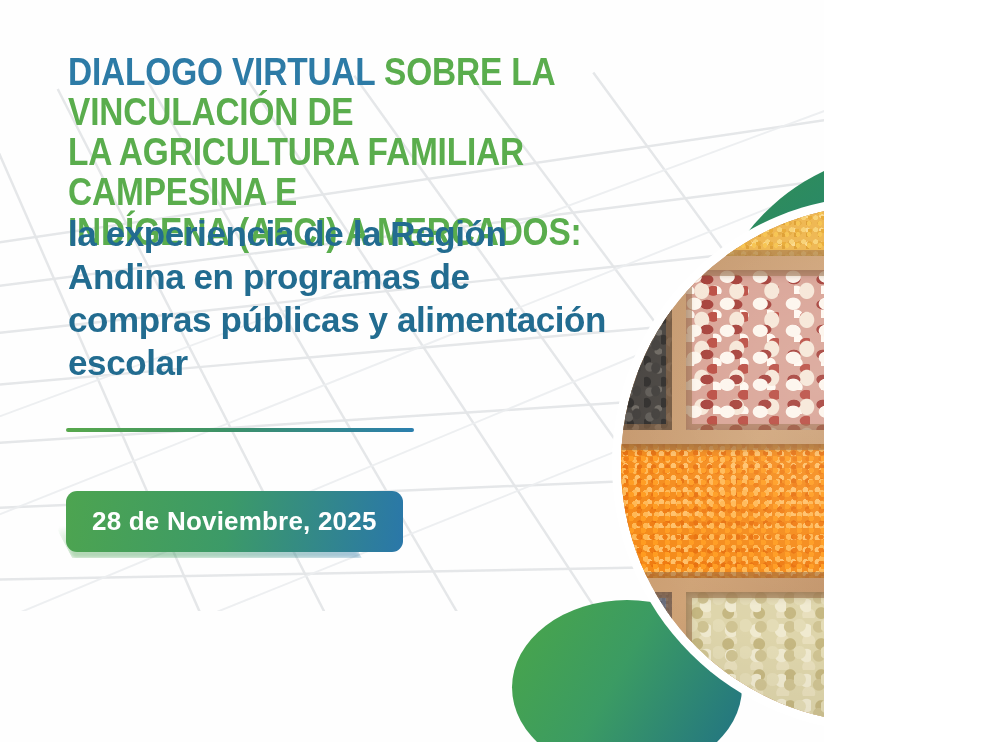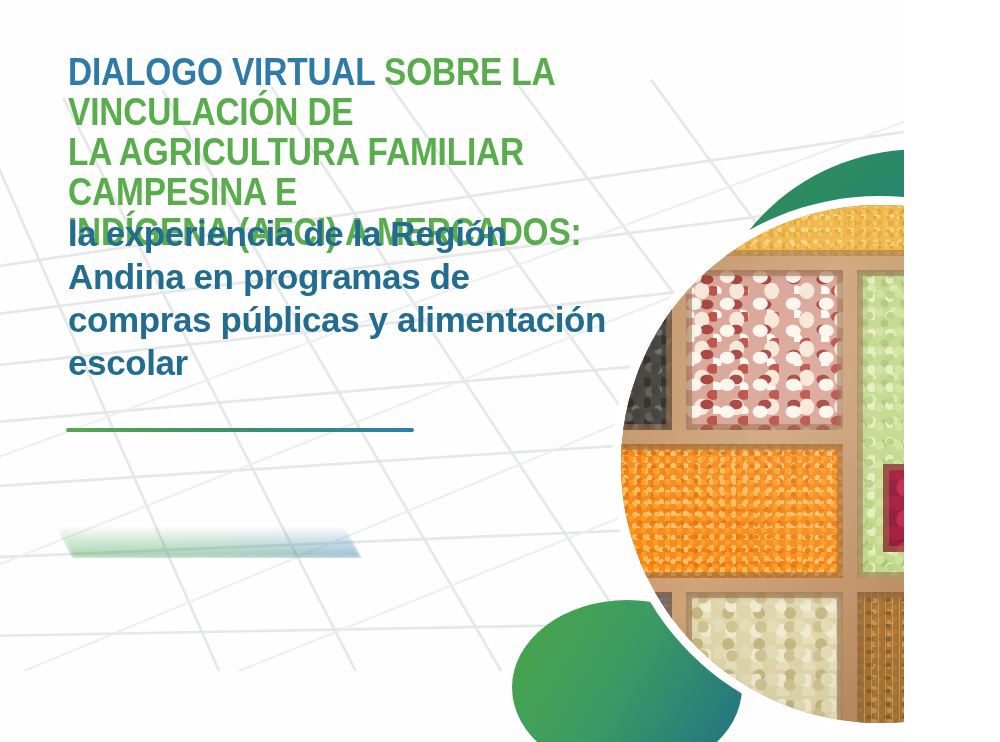--- a/index.html
+++ b/index.html
@@ -5,21 +5,21 @@
   * { margin:0; padding:0; box-sizing:border-box; }
   html, body { width:1000px; height:742px; }
   body {
     font-family: "Liberation Sans", sans-serif;
     background:#ffffff;
     overflow:hidden;
     position:relative;
   }
   .poster {
     position:relative;
-    width:904px;
+    width:824px;
     height:742px;
     background:#fefefe;
     overflow:hidden;
   }
 
   
   .bg-mesh {
     position:absolute;
     inset:0;
     z-index:0;
@@ -280,15 +280,18 @@
 
   <div class="content">
 
     <h1 class="headline"><span class="hl-blue">DIALOGO VIRTUAL</span><span class="hl-green"> SOBRE LA VINCULACIÓN DE</span><br><span class="hl-green">LA AGRICULTURA FAMILIAR CAMPESINA E</span><br><span class="hl-green">INDÍGENA (AFCI) A MERCADOS:</span></h1>
 
     <h2 class="subtitle">la experiencia de la Región Andina en programas de compras públicas y alimentación escolar</h2>
 
     <div class="divider"></div>
 
     <div class="date-reflection"></div>
+    <div class="date-badge">
+      <span>28 de Noviembre, 2025</span>
+    </div>
 
   </div>
 </div>
 
 </body></html>

